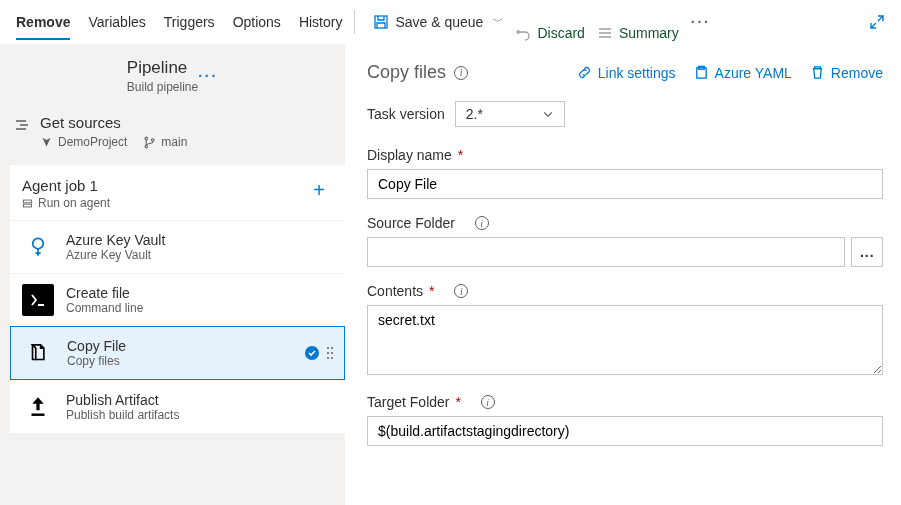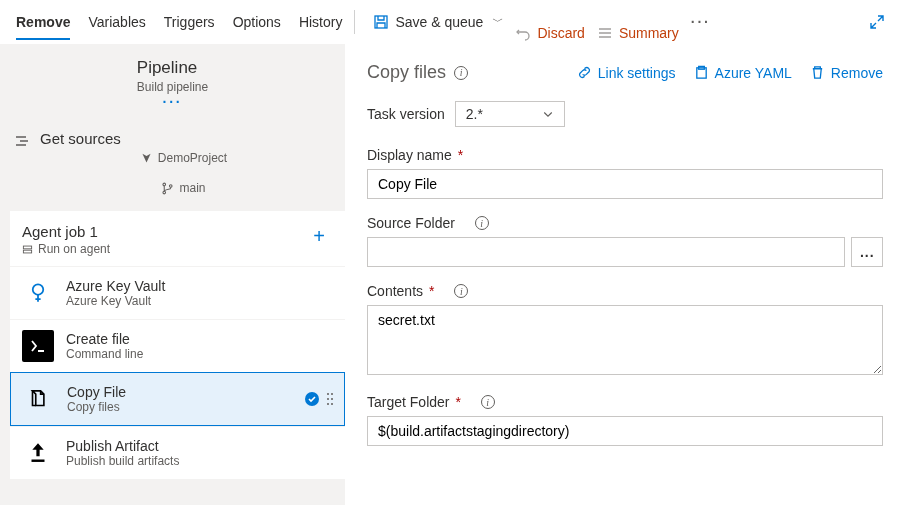--- a/index.html
+++ b/index.html
@@ -10,41 +10,41 @@
     background: #fff;
     height: 100%;
   }
   .app { display: flex; flex-direction: column; width: 901px; height: 505px; overflow: hidden; }
   .topbar { display: flex; align-items: center; height: 44px; padding: 0 16px; border-bottom: 1px solid #fff; }
   .tabs { display: flex; gap: 18px; align-items: center; height: 100%; }
   .tab { color: #323130; cursor: pointer; padding: 10px 0 8px; border-bottom: 2px solid transparent; }
   .tab.active { border-bottom-color: #0078d4; font-weight: 600; }
   .sep { width: 1px; height: 24px; background: #d0d0d0; margin: 0 12px; }
   .tool { display: flex; align-items: center; gap: 6px; cursor: pointer; color: #323130; padding: 4px 6px; }
-  .tool.dis { color: #c2410c; cursor: default; margin-top: 23px; }
+  .tool.dis { color: #14532d; cursor: default; margin-top: 23px; }
   .tool .ico { display: inline-flex; width: 16px; height: 16px; align-items: center; justify-content: center; }
   .spacer { flex: 1; }
   .chev { font-size: 11px; color: #605e5c; margin-left: 3px;}
   .dots { letter-spacing: 2px; font-weight: bold; cursor: pointer; color: #605e5c; }
   .expand-ico { cursor: pointer; }
 
   .body { display: flex; flex: 1; min-height: 0; }
 
   
   .left { width: 345px; background: #f3f2f1; display: flex; flex-direction: column; }
-  .pipeline-hdr { display: flex; align-items: center; justify-content: flex-start; padding: 14px 18px 10px; flex-direction: column; }
+  .pipeline-hdr { display: flex; align-items: center; justify-content: center; padding: 14px 18px 10px; }
   .pipeline-hdr .title { font-size: 17px; color: #323130; }
   .pipeline-hdr .sub { font-size: 12px; color: #605e5c; margin-top: 2px; }
   .hdots { color: #0078d4; letter-spacing: 2px; font-weight: bold; cursor: pointer; }
 
   .sources { display: flex; padding: 10px 18px 16px 14px; gap: 10px; align-items: flex-start; }
   .sources .lines-ico { margin-top: 3px; color: #605e5c; }
   .sources .txt { flex: 1; }
   .sources .title { font-size: 15px; }
-  .sources .meta { display: flex; gap: 16px; margin-top: 4px; font-size: 12px; color: #605e5c; align-items: center; flex-direction: column; }
+  .sources .meta { display: flex; gap: 16px; margin-top: 4px; font-size: 12px; color: #605e5c; align-items: center; }
   .sources .meta .mi { display: flex; gap: 5px; align-items: center; }
 
   .tasks-list { display: flex; flex-direction: column; padding: 0 0 0 10px; }
   .agent-card {
     background: #fff; margin-right: 0; margin-bottom: 0;
     padding: 12px 14px 10px 12px; display: flex; align-items: flex-start;
     justify-content: space-between;
   }
   .agent-card .title { font-size: 15px; }
   .agent-card .sub { font-size: 12px; color: #605e5c; display: flex; gap: 5px; align-items: center; margin-top: 2px; }

